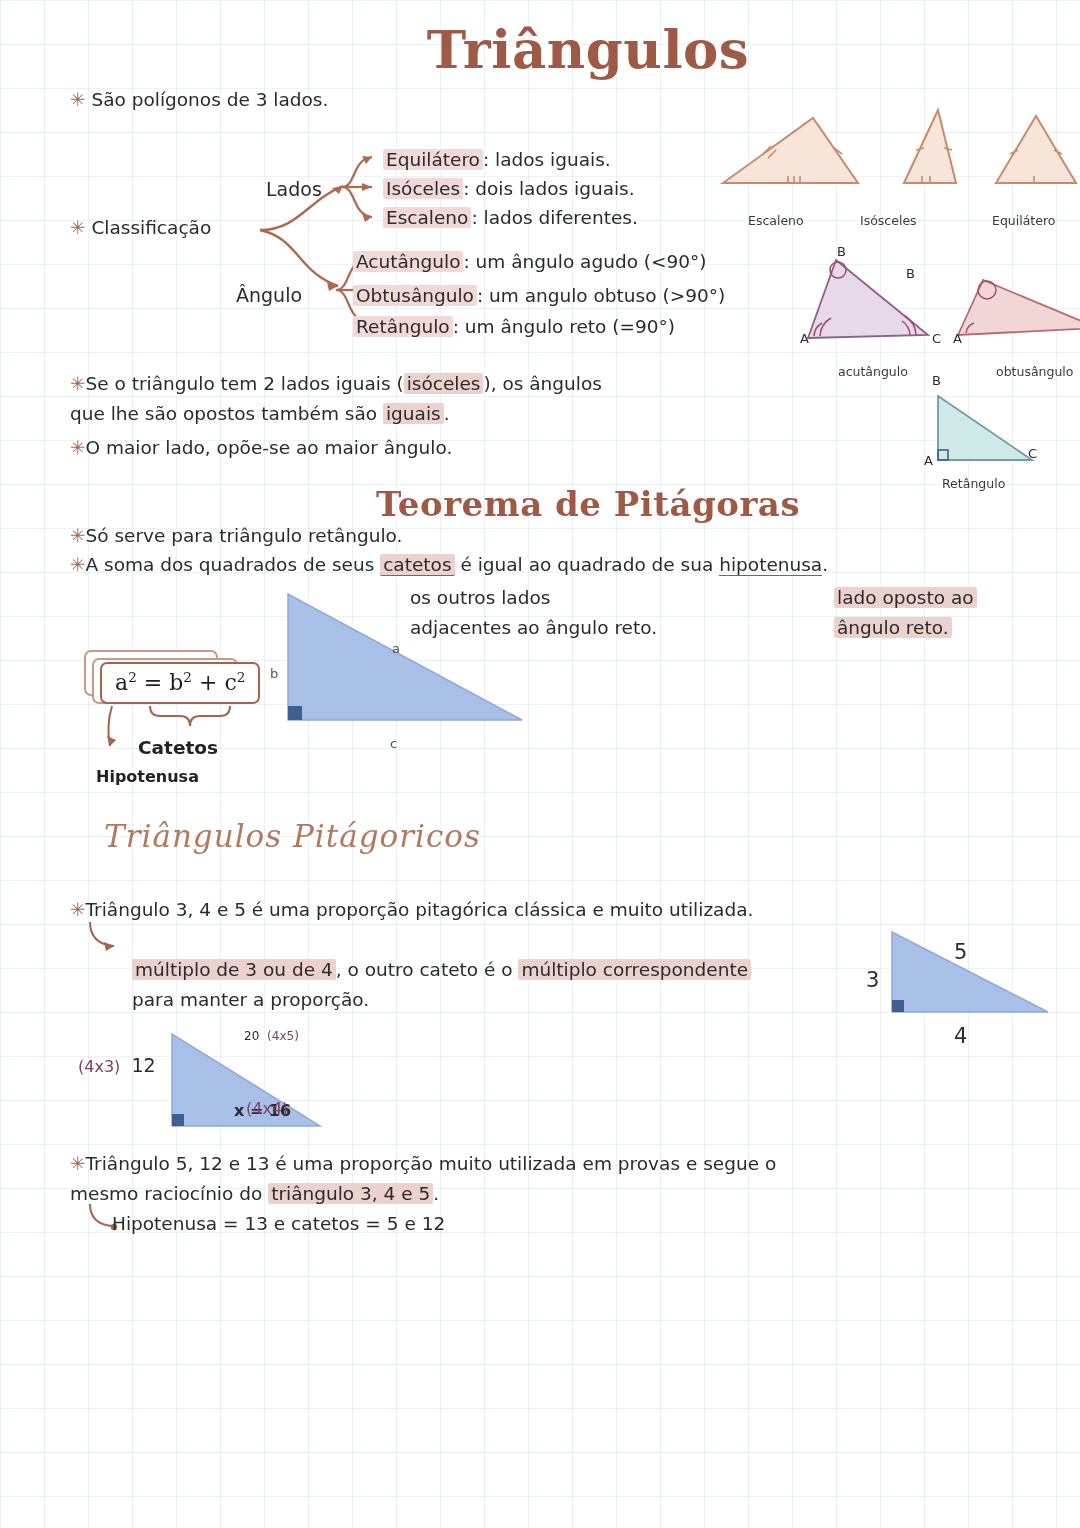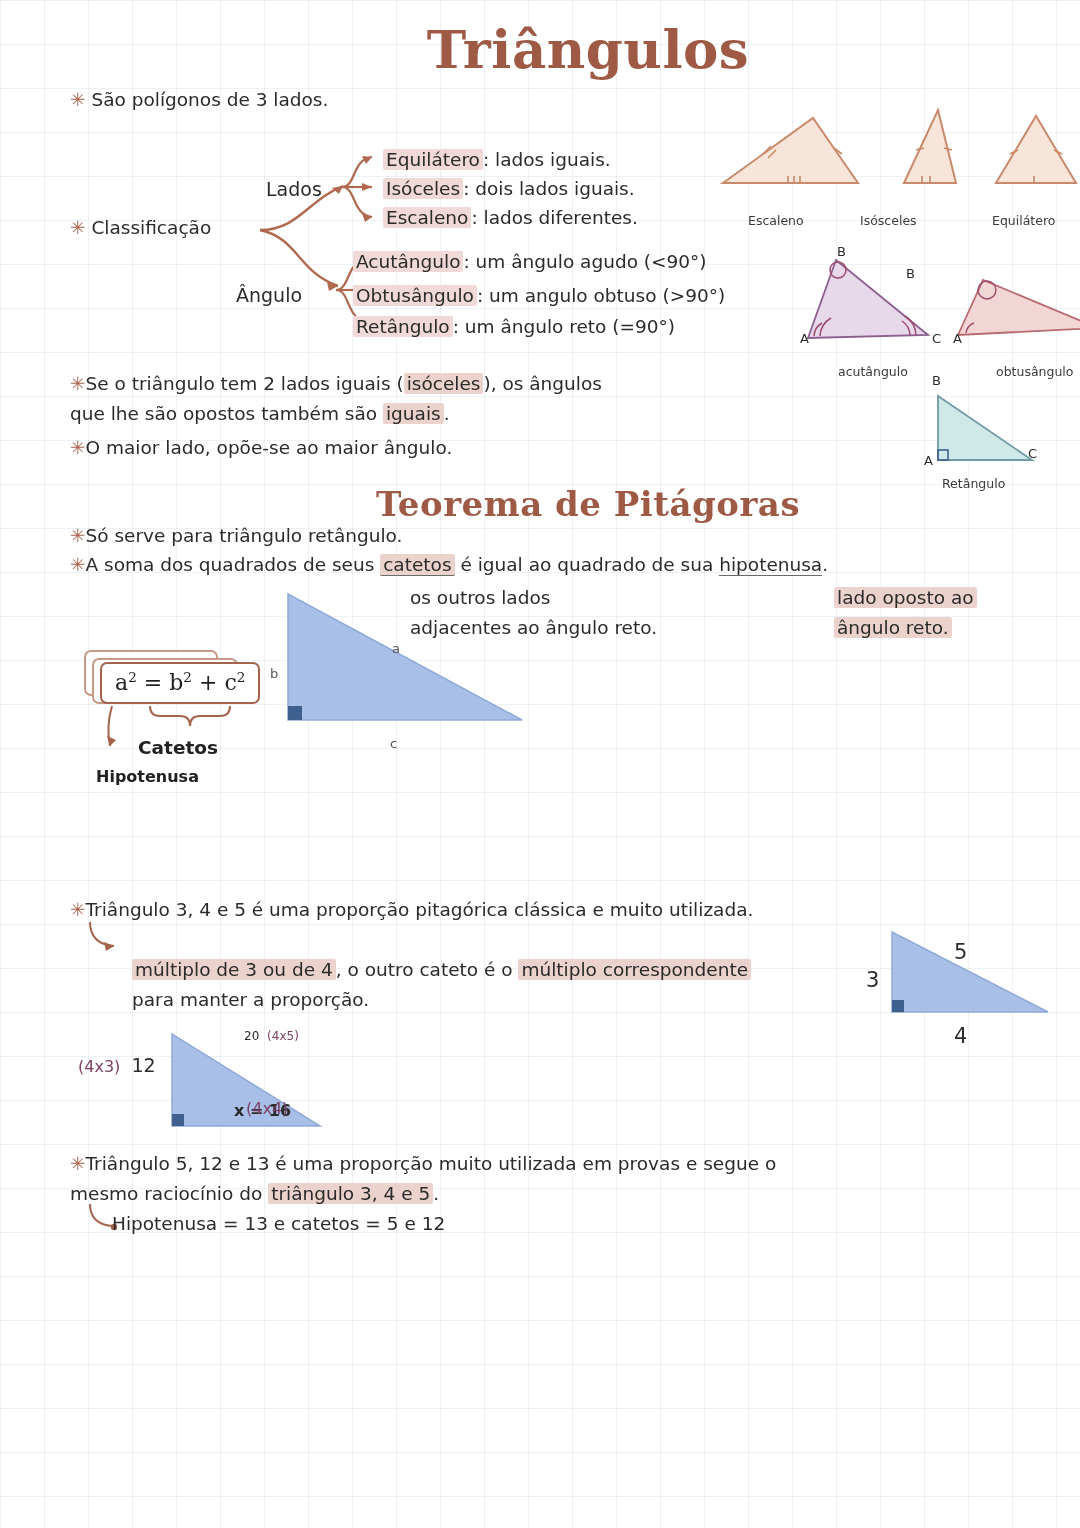--- a/index.html
+++ b/index.html
@@ -228,20 +228,21 @@
 
   <svg class="abs" style="left:50px;top:700px;" width="200" height="80">
     <path d="M52,6 q0,10 10,10 h20 q10,0 10,10 q0,-10 10,-10 h20 q10,0 10,-10" stroke="#a4644c" stroke-width="2" fill="none"></path>
     <path d="M14,6 q-6,20 -2,40" stroke="#a4644c" stroke-width="2" fill="none"></path>
     <path d="M12,46 l-3,-10 l9,4 z" fill="#a4644c"></path>
   </svg>
 
   <div class="abs txt" style="left:90px;top:736px;font-weight:bold;color:#222;">Catetos</div>
   <div class="abs txt sm" style="left:48px;top:766px;font-weight:bold;color:#222;">Hipotenusa</div>
 
+  <div class="abs cursive" style="left:56px;top:818px;">Triângulos Pitágoricos</div>
 
   <div class="abs txt" style="left:22px;top:898px;">
     <span class="bullet">✳</span><span>Triângulo 3, 4 e 5  é uma proporção pitagórica clássica e muito utilizada.</span>
   </div>
 
   <svg class="abs" style="left:36px;top:918px;" width="50" height="40">
     <path d="M6,4 q0,22 24,24" stroke="#a4644c" stroke-width="2" fill="none"></path>
     <path d="M30,28 l-10,-4 l2,9 z" fill="#a4644c"></path>
   </svg>
 

